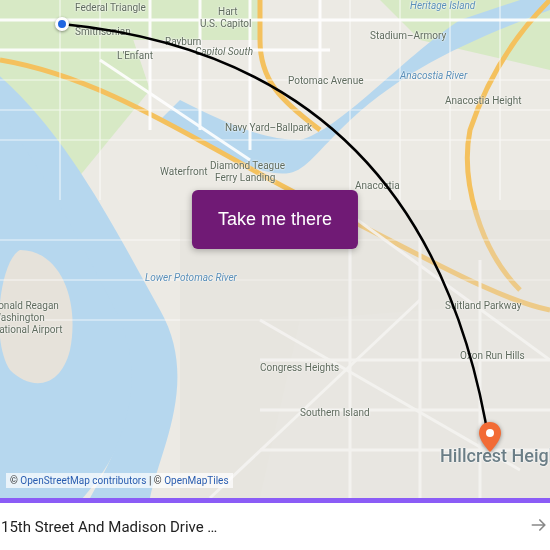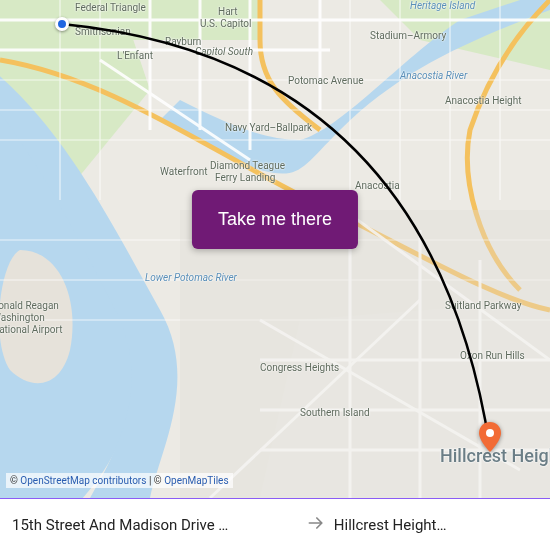--- a/index.html
+++ b/index.html
@@ -75,24 +75,24 @@
     color: #333;
     background: rgba(255,255,255,0.7);
     padding: 2px 4px;
   }
   .attribution a { color: #2a5db0; text-decoration: none; }
   .footer {
     position: absolute;
     left: 0; right: 0; bottom: 0;
     height: 52px;
     background: #fff;
-    border-top: 1px solid #8b5cf6;
+    border-top: 5px solid #8b5cf6;
     display: flex;
     align-items: center;
-    padding: 0 12px;
+    padding: 0 1px;
     gap: 8px;
   }
   .footer .from, .footer .to {
     font-size: 15px;
     color: #222;
     white-space: nowrap;
     overflow: hidden;
     text-overflow: ellipsis;
   }
   .footer .from { flex: 1.4; }
@@ -217,14 +217,13 @@
   <span>© </span><a href="#">OpenStreetMap contributors</a><span> | © </span><a href="#">OpenMapTiles</a>
 </div>
 
 <div class="footer">
   <span class="from">15th Street And Madison Drive …</span>
   <span class="arrow-icon">
     <svg width="20" height="20" viewBox="0 0 24 24">
         <path d="M4 12h14M13 6l6 6-6 6" stroke="#888" stroke-width="2" fill="none" stroke-linecap="round" stroke-linejoin="round"></path>
       </svg>
   </span>
-  <span class="to">Hillcrest Height…</span>
 </div>
 
 </body></html>

